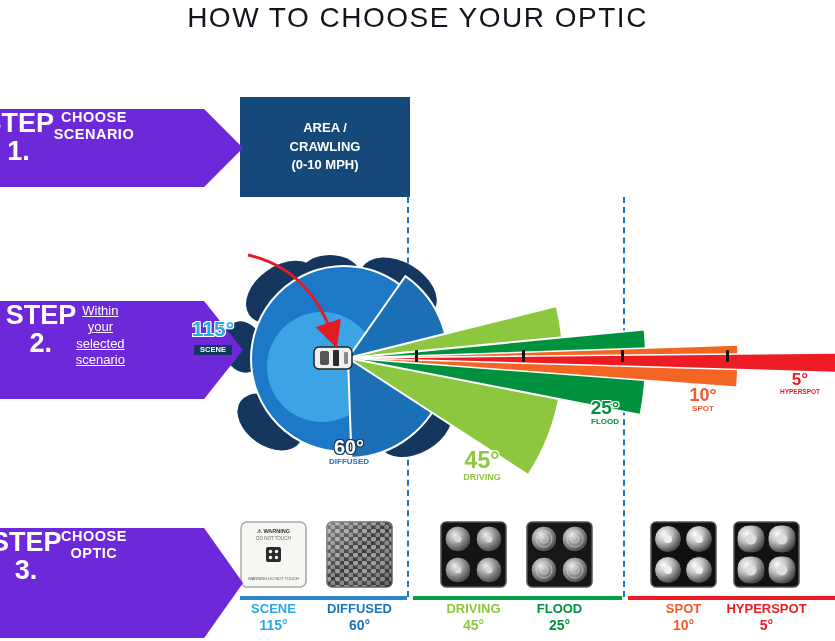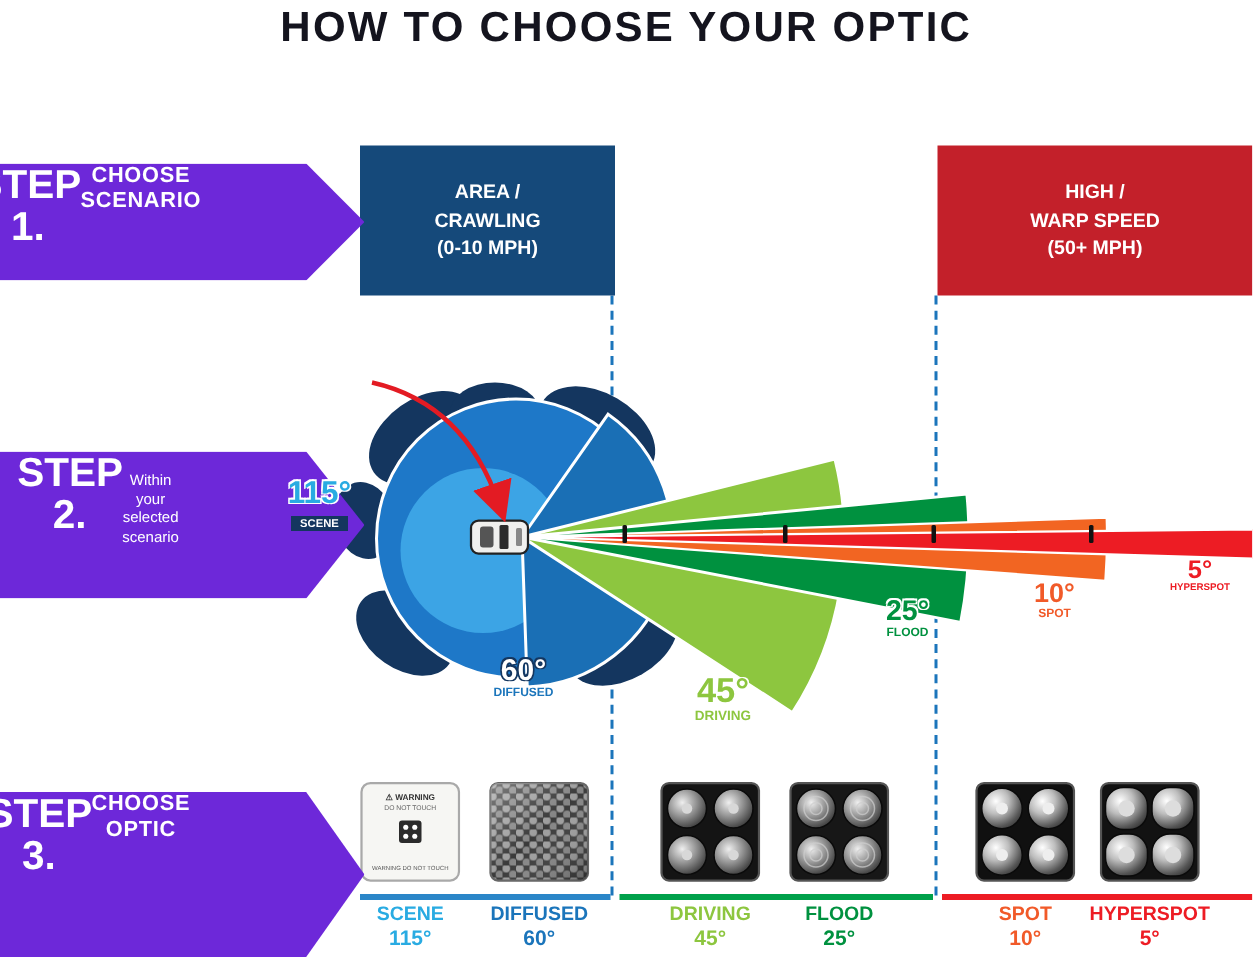--- a/index.html
+++ b/index.html
@@ -1,36 +1,36 @@
 <!DOCTYPE html>
 <html><head>
 <meta charset="utf-8">
 <style>
   html,body{margin:0;padding:0;background:#fff;}
   .canvas{position:relative;width:835px;height:641px;background:#ffffff;overflow:hidden;
           font-family:"Liberation Sans",sans-serif;}
   .abs{position:absolute;}
   .pre{white-space:pre-line;}
 
-  .title{top:2px;left:0;width:100%;text-align:center;font-size:28px;font-weight:700;
+  .title{top:2px;left:0;width:100%;text-align:center;font-size:28px;font-weight:400;
          color:#14141e;letter-spacing:1.5px;z-index:3;}
 
   .scen{top:97px;height:100px;color:#fff;display:flex;align-items:center;justify-content:center;
         text-align:center;font-weight:700;font-size:13px;line-height:1.45;z-index:2;}
   .s0{left:240px;width:170px;background:#15497A;}
   .s1{left:410px;width:215px;background:#157A42;}
   .s2{left:625px;width:210px;background:#C3202A;}
 
   .steparrow{left:0;background:#6d28d9;color:#fff;display:flex;
              align-items:flex-start;justify-content:center;text-align:center;
              clip-path:polygon(0 0,84% 0,100% 50%,84% 100%,0 100%);
              padding-right:15%;box-sizing:border-box;z-index:4;}
   .steparrow .big{font-size:27px;font-weight:800;line-height:1.05;}
   .steparrow .sub{font-size:14.5px;font-weight:700;line-height:1.2;letter-spacing:.5px;}
-  .steparrow .note{font-size:10px;font-weight:400;line-height:1.25;margin-top:14px;}
+  .steparrow .note{font-size:13px;font-weight:400;line-height:1.25;margin-top:2px;text-decoration:underline;}
   .st1{top:109px;width:243px;height:78px;}
   .st2{top:301px;width:243px;height:98px;padding-left:13px;}
   .st3{top:528px;width:243px;height:110px;}
 
   .dash{top:197px;height:400px;width:0;border-left:2px dashed #1B75BB;z-index:1;}
   .d1{left:407px;} .d2{left:623px;}
 
   .beamsvg{left:0;top:197px;z-index:2;}
 
   .badge{left:152px;top:222px;background:#E31B23;color:#fff;font-weight:800;font-size:15px;
@@ -79,23 +79,20 @@
 </head>
 <body>
 
 <div class="canvas">
 
   <div class="abs title">HOW TO CHOOSE YOUR OPTIC</div>
 
   <div class="abs scen s0 pre">AREA /
 CRAWLING
 (0-10 MPH)</div>
-  <div class="abs scen s2 pre">HIGH /
-WARP SPEED
-(50+ MPH)</div>
 
   <div class="abs steparrow st1">
     <span class="big">STEP 1.</span>
     <span class="sub pre">CHOOSE
 SCENARIO</span>
   </div>
   <div class="abs steparrow st2">
     <span class="big">STEP 2.</span>
     <span class="note pre">Within your
 selected scenario</span>

